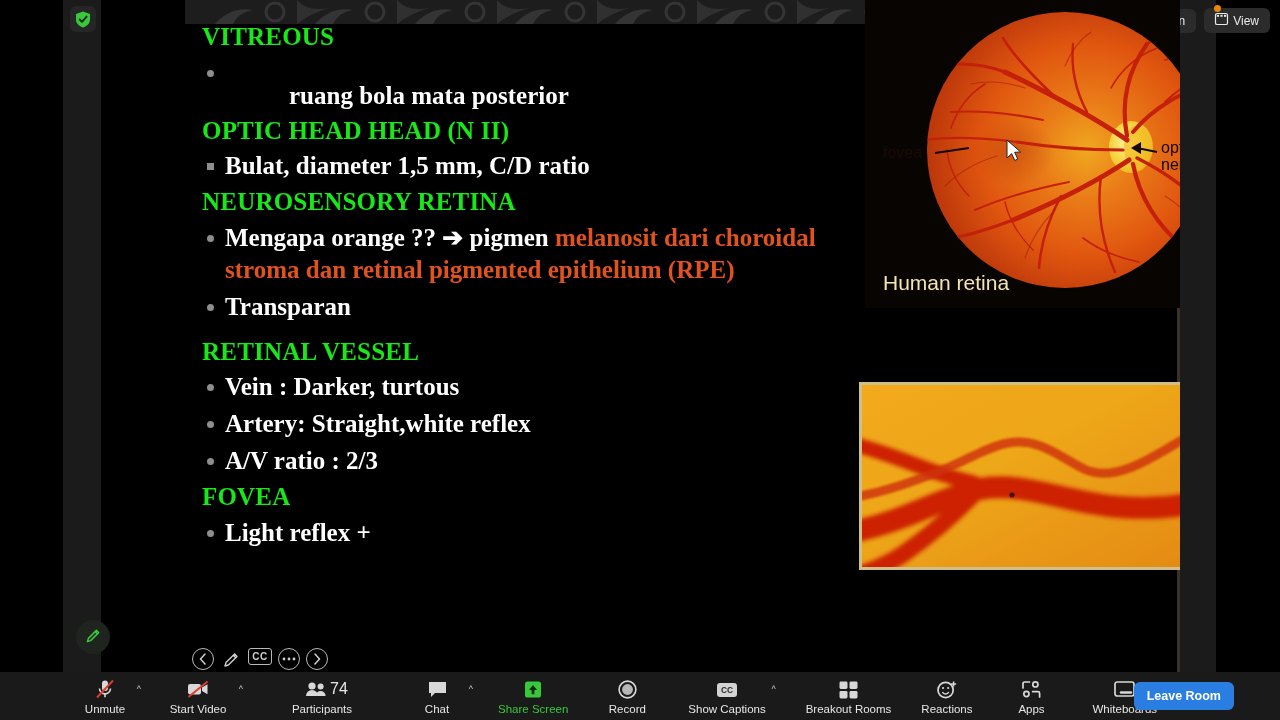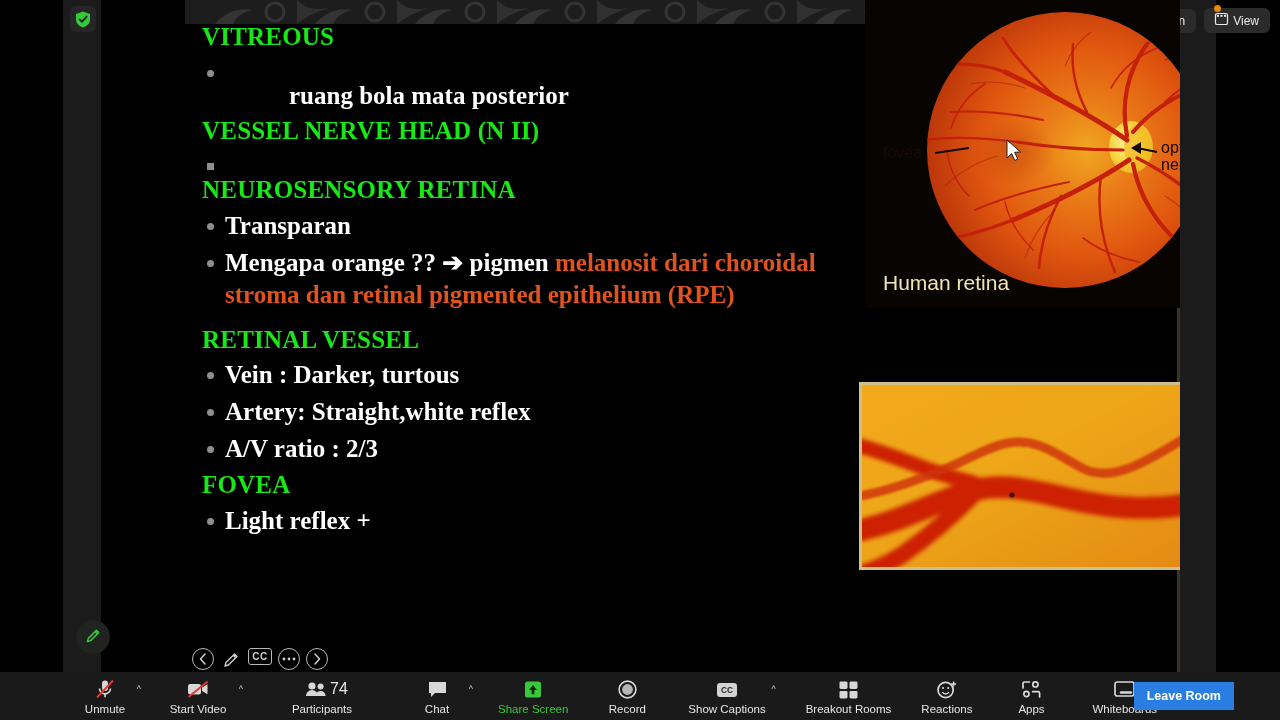--- a/index.html
+++ b/index.html
@@ -73,21 +73,21 @@
      background:#1a1a1a; display:flex; align-items:center; }
   #tools-left { display:flex; align-items:center; margin-left:74px; }
   .tool { position:relative; display:flex; flex-direction:column; align-items:center;
      justify-content:center; min-width:62px; padding:0 8px; height:48px; }
   .tool .ico { height:22px; display:flex; align-items:flex-end; justify-content:center; }
   .tool .lbl { color:#e6e6e6; font-size:11.5px; margin-top:3px; white-space:nowrap; }
   .tool.green .lbl { color:#37c93b; }
   .caret { position:absolute; right:-5px; top:12px; color:#cfcfcf; font-size:9px; }
   .toolwide { min-width:80px; }
   #leave-btn { position:absolute; right:46px; background:#2a7de1; color:#fff;
-     font-size:12.5px; font-weight:bold; border-radius:0; padding:7px 13px; }
+     font-size:12.5px; font-weight:bold; border-radius:6px; padding:7px 13px; }
   .gap { width:22px; }
 
   svg { overflow:visible; }
 </style>
 </head>
 <body>
 
 <div id="root">
 
   <div class="band" id="band-left"></div>
@@ -164,39 +164,40 @@
     <div id="text-col">
 
       <div class="head">VITREOUS</div>
       <div class="bullet-row">
         <span class="bullet">
             <i class="dot"></i>
           </span>
       </div>
       <div class="indent2">ruang bola mata posterior</div>
 
-      <div class="head" style="margin-top:4px">VESSEL NERVE HEAD (N II)</div>
+      <div class="head" style="margin-top:4px">OPTIC HEAD HEAD (N II)</div>
       <div class="bullet-row">
         <span class="bullet">
             <i class="sq"></i>
           </span>
+        <span class="btxt">Bulat, diameter 1,5 mm, C/D ratio</span>
       </div>
 
       <div class="head" style="margin-top:2px">NEUROSENSORY RETINA</div>
       <div class="bullet-row">
         <span class="bullet">
             <i class="dot"></i>
           </span>
+        <span class="btxt"><span>Mengapa orange ?? ➔ pigmen </span><span class="orange">melanosit dari choroidal stroma dan retinal pigmented epithelium (RPE)</span></span>
+      </div>
+      <div class="bullet-row">
+        <span class="bullet">
+            <i class="dot"></i>
+          </span>
         <span class="btxt">Transparan</span>
-      </div>
-      <div class="bullet-row">
-        <span class="bullet">
-            <i class="dot"></i>
-          </span>
-        <span class="btxt"><span>Mengapa orange ?? ➔ pigmen </span><span class="orange">melanosit dari choroidal stroma dan retinal pigmented epithelium (RPE)</span></span>
       </div>
 
       <div class="head" style="margin-top:14px">RETINAL VESSEL</div>
       <div class="bullet-row">
         <span class="bullet">
             <i class="dot"></i>
           </span>
         <span class="btxt">Vein : Darker, turtous</span>
       </div>
       <div class="bullet-row">

